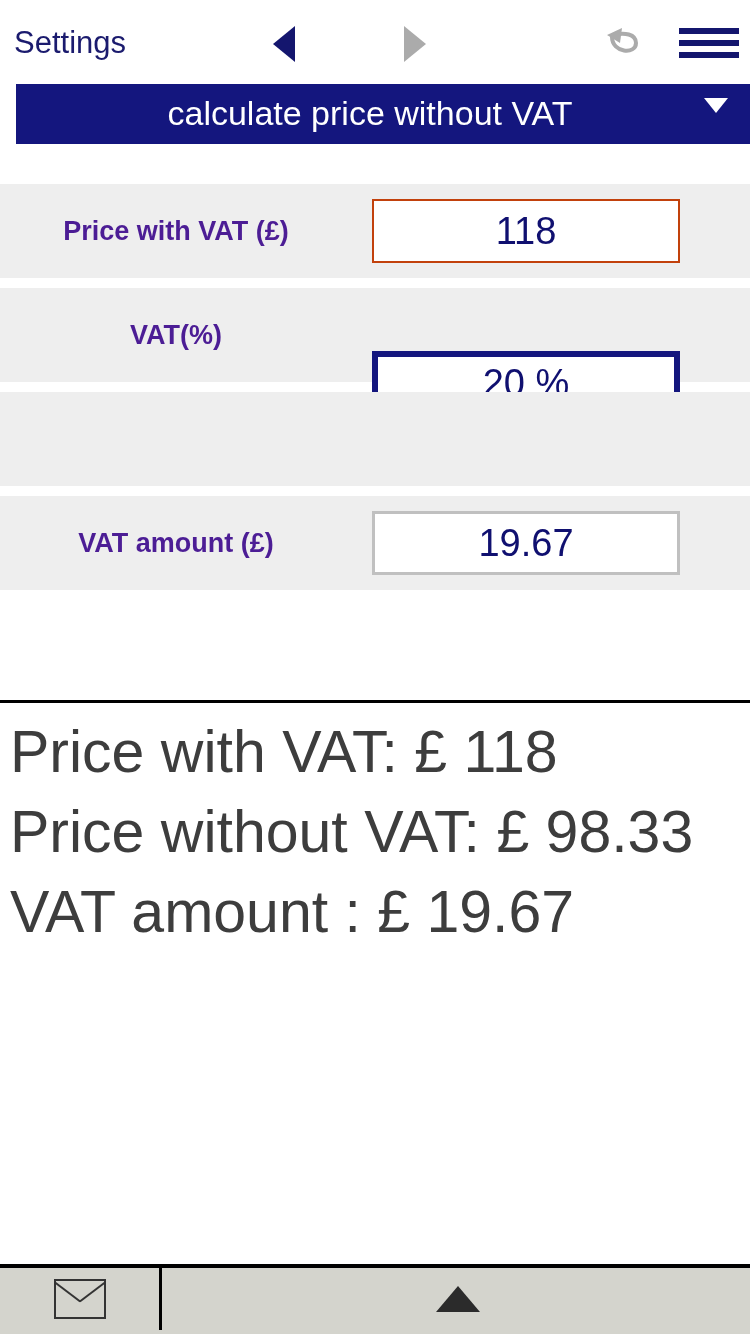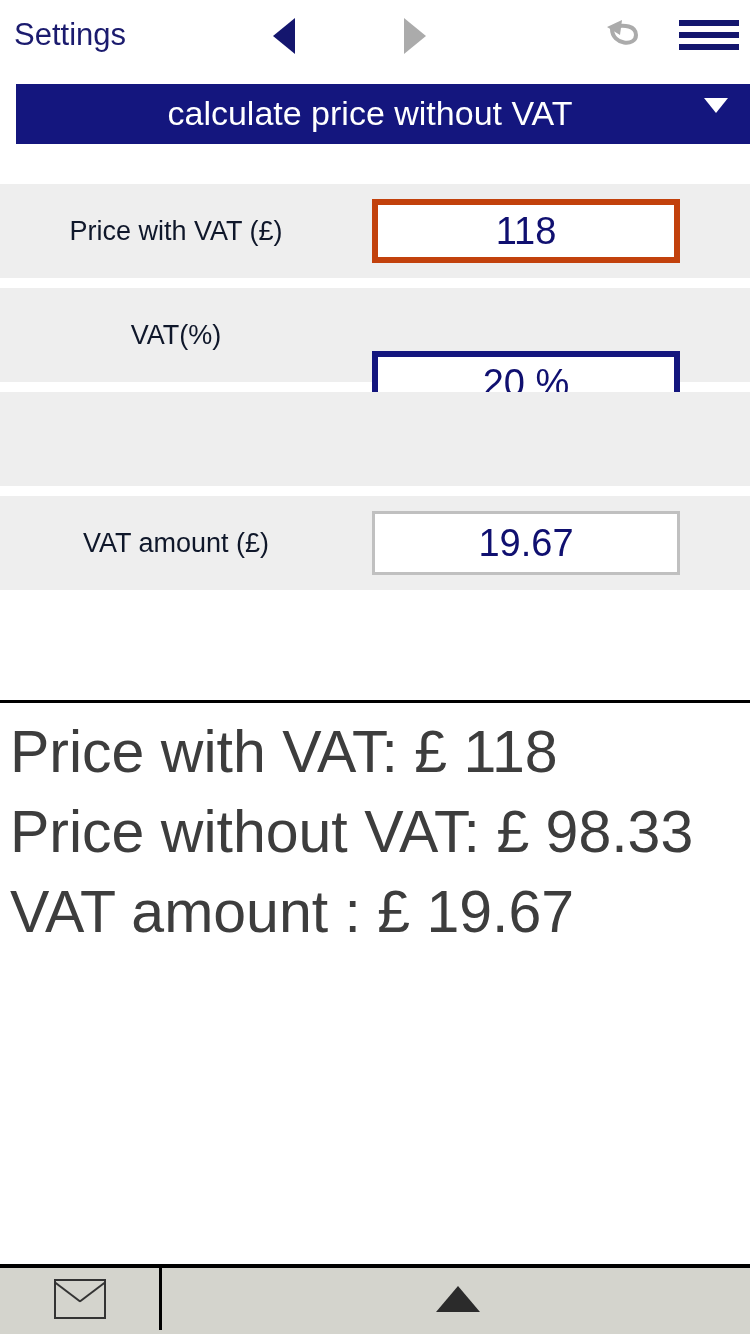--- a/index.html
+++ b/index.html
@@ -11,21 +11,21 @@
     height: 1334px;
     background: #ffffff;
     font-family: "Liberation Sans", sans-serif;
     overflow: hidden;
     position: relative;
   }
 
   
   .toolbar {
     position: absolute;
-    left: 0; top: 0;
+    left: 0; top: 8px;
     width: 750px; height: 72px;
     background: #ffffff;
   }
   .toolbar-title {
     position: absolute;
     left: 14px; top: 17px;
     font-size: 31px;
     color: #1b1b6e;
     letter-spacing: 0px;
   }
@@ -105,41 +105,42 @@
     background: #eeeeee;
     margin-bottom: 10px;
   }
   .field-label {
     position: absolute;
     left: 0; top: 0;
     width: 352px; height: 94px;
     display: flex;
     align-items: center;
     justify-content: center;
-    color: #0f172a;
+    color: #4c1d95;
     font-size: 27px;
     text-align: center;
     box-sizing: border-box;
     padding: 0 20px;
+    font-weight: bold;
   }
   .field-label.small { font-size: 25px; }
   .field-box {
     position: absolute;
     left: 372px; top: 15px;
     width: 308px; height: 64px;
     background: #ffffff;
     box-sizing: border-box;
     display: flex;
     align-items: center;
     justify-content: center;
     color: #101070;
     font-size: 38px;
   }
   .field-box.editable {
-    border: 6px solid #c2410c;
+    border: 2px solid #c2410c;
     cursor: text;
   }
   .field-box.focused {
     border: 6px solid #14167e;
     cursor: text;
     margin-top: 48px;
   }
   .field-box.readonly {
     border: 3px solid #c0c0c0;
   }

